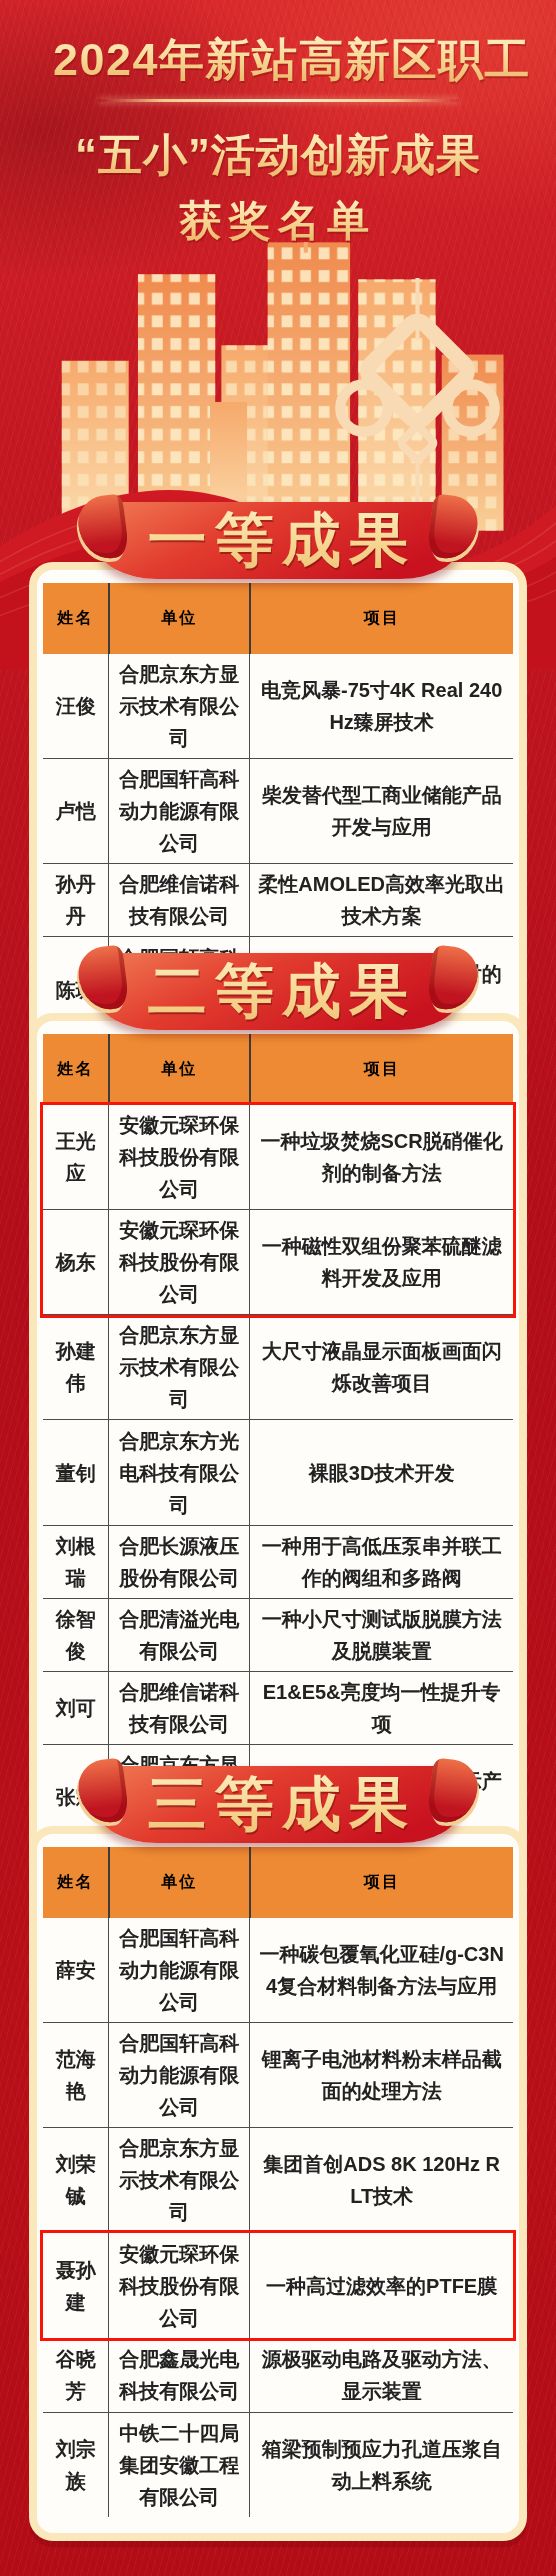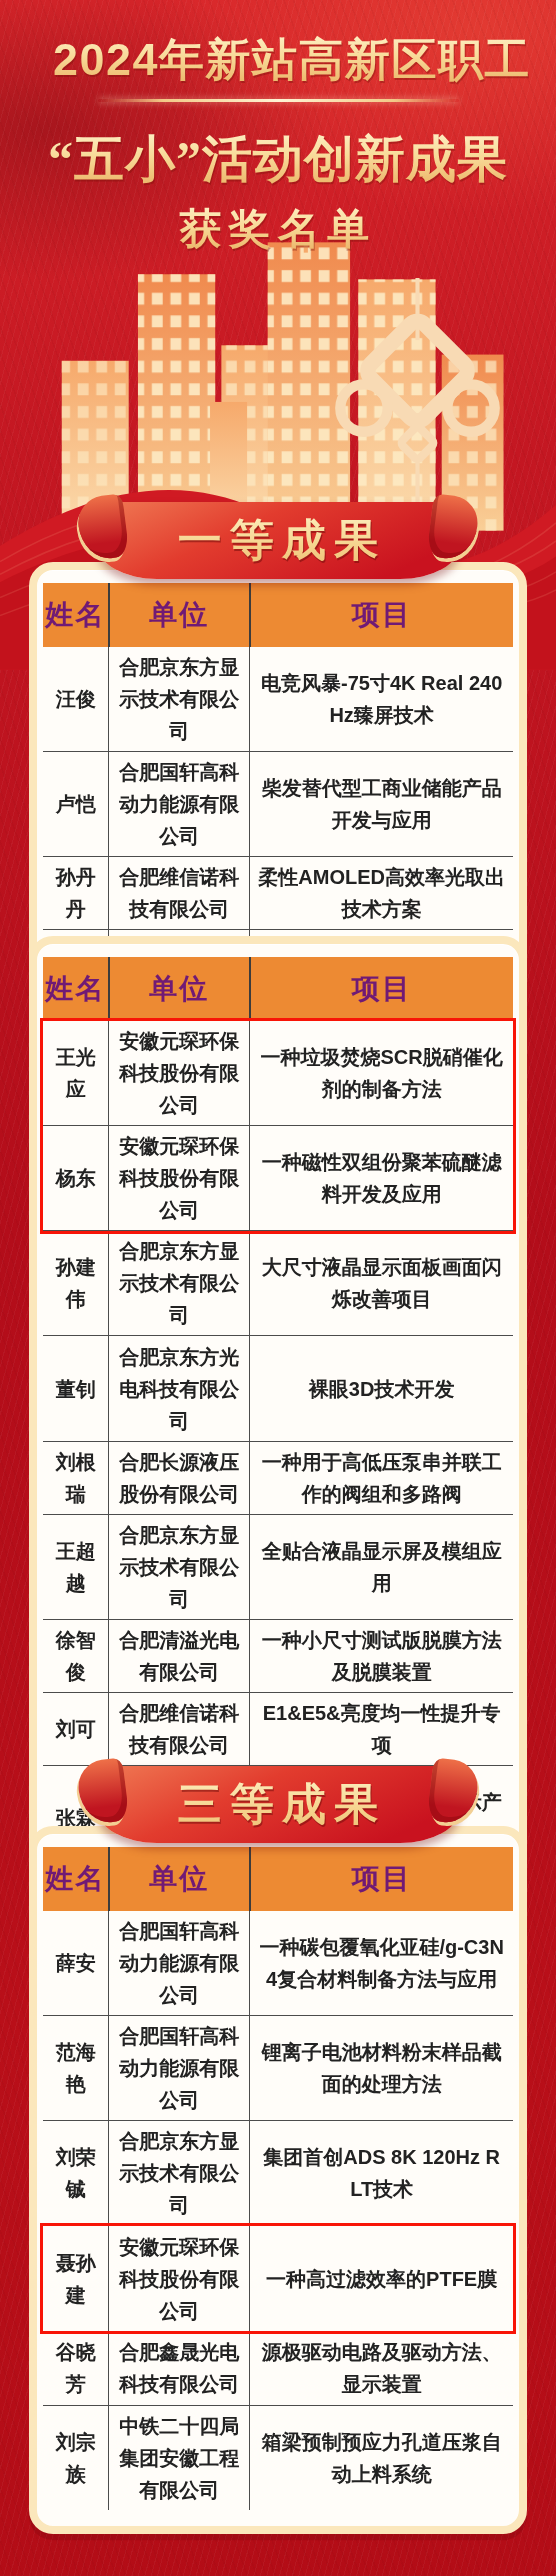--- a/index.html
+++ b/index.html
@@ -26,21 +26,21 @@
     background:linear-gradient(180deg,#fff3cd 0%, #f8da98 45%, #edb96e 85%);
     -webkit-background-clip:text; background-clip:text; color:transparent;
     filter: drop-shadow(1.5px 2.6px 0.5px rgba(120,15,8,.38));
   }
   .title-1 { margin:30px auto 0; font-size:45px; letter-spacing:1.5px;padding-left:28px; }
   .title-divider {
     width:361px; height:2.6px; margin:9.3px auto 0; border-radius:1.5px;
     background:linear-gradient(90deg, transparent 0%, #f2c987 18%, #fff4d4 50%, #f2c987 82%, transparent 100%);
     box-shadow:0 0 7.2px rgba(255,240,200,.55);
   }
-  .title-2 { margin:24px auto 8px; font-size:50px; letter-spacing:1px;font-family:Liberation Serif, serif; }
+  .title-2 { margin:24px auto 8px; font-size:44px; letter-spacing:1px; }
   .title-3 { margin:8.2px auto 0; font-size:42px; letter-spacing:7.2px; }
 
   .skyline { position:absolute; left:0; top:242px; width:556px; height:289px; z-index:0; }
   .knot    { position:absolute; left:330px; top:278px; width:175px; height:361px; z-index:0; }
   .waves   { position:absolute; left:0; top:381px; width:556px; height:289px; z-index:0; }
 
   
   .section { position:absolute; left:0; width:556px; z-index:2; }
   .section-1 { top:502px; }
   .section-2 { top:953px; --rowh:63px; }
@@ -56,38 +56,38 @@
   }
   .ribbon::before, .ribbon::after {
     content:""; position:absolute; top:-6.2px; width:47px; height:63px; z-index:-1;
     background:linear-gradient(180deg,#ee7048,#c01520 75%);
   }
   .ribbon::before { left:-18.5px; border-radius:62% 22% 32% 70% / 48% 22% 42% 62%; transform:rotate(-7deg);
     box-shadow:inset -4.6px -5.7px 0 rgba(120,0,6,.35), -2.1px 3.6px 0 #f3cf93; }
   .ribbon::after  { right:-18.5px; border-radius:22% 62% 70% 32% / 22% 48% 62% 42%; transform:rotate(7deg);
     box-shadow:inset 4.6px -5.7px 0 rgba(120,0,6,.35), 2.1px 3.6px 0 #f3cf93; }
   .ribbon-label {
-    font-size:44px; font-weight:bold; letter-spacing:8.2px; padding-left:8.2px;
+    font-size:59px; font-weight:bold; letter-spacing:8.2px; padding-left:8.2px;
     background:linear-gradient(180deg,#fdf0c2 0%, #f6d590 55%, #eebd72 100%);
     -webkit-background-clip:text; background-clip:text; color:transparent;
     filter:drop-shadow(1.5px 2.6px 0.5px rgba(110,10,8,.5));
   }
 
   .card {
     position:relative; width:470px; margin:-17.5px auto 0; z-index:2;
     background:#fffdf9; border:8.2px solid #fbe7bc; border-radius:24px;
     box-shadow:0 6.2px 0 rgba(90,0,5,.18), 0 1px 0 #fff inset;
     padding:13.4px 6.2px 15.5px;
   }
 
   table.awards { width:100%; border-collapse:collapse; table-layout:fixed; }
   .col-name { width:14%; } .col-unit { width:30%; } .col-proj { width:56%; }
   table.awards th {
-    background:#ed8a33; color:#701a75; font-size:28px; font-weight:bold;
-    height:33px; padding:13px 1px; letter-spacing:2.1px;
+    background:#ed8a33; color:#000000; font-size:16px; font-weight:bold;
+    height:33px; padding:19px 1px; letter-spacing:2.1px;
   }
   table.awards th + th { border-left:2.1px solid #3c3c3c;margin-top:44px; }
   table.awards td {
     font-size:20px; font-weight:600; color:#222; text-align:center; vertical-align:middle;
     height:var(--rowh); line-height:1.6; padding:4.1px 7.2px;
     border-bottom:1.5px solid #4c4c4c; word-break:break-all;
   }
   table.awards td + td { border-left:1.5px solid #4c4c4c; }
   table.awards tbody:last-child tr:last-child td { border-bottom:none; }
   tbody.hl { outline:3.6px solid #f81407; outline-offset:-0.5px;margin-top:29px; }
@@ -213,20 +213,23 @@
     <td>杨杰</td>
     <td>合肥京东方光电科技有限公司</td>
     <td>全屏轻薄笔记本项目</td>
   </tr>
 </tbody>
         </table>
     </div>
   </div>
 
   <div class="section section-2">
+    <div class="ribbon">
+      <span class="ribbon-label">二等成果</span>
+    </div>
     <div class="card">
       <table class="awards">
         <colgroup>
             <col class="col-name">
             <col class="col-unit">
             <col class="col-proj">
           </colgroup>
         <thead>
           <tr>
             <th>姓名</th>
@@ -260,25 +263,20 @@
     <td>合肥京东方光电科技有限公司</td>
     <td>裸眼3D技术开发</td>
   </tr>
 
   <tr>
     <td>刘根瑞</td>
     <td>合肥长源液压股份有限公司</td>
     <td>一种用于高低压泵串并联工作的阀组和多路阀</td>
   </tr>
 
-  <tr>
-    <td>王超越</td>
-    <td>合肥京东方显示技术有限公司</td>
-    <td>全贴合液晶显示屏及模组应用</td>
-  </tr>
 
   <tr>
     <td>徐智俊</td>
     <td>合肥清溢光电有限公司</td>
     <td>一种小尺寸测试版脱膜方法及脱膜装置</td>
   </tr>
 
   <tr>
     <td>刘可</td>
     <td>合肥维信诺科技有限公司</td>

